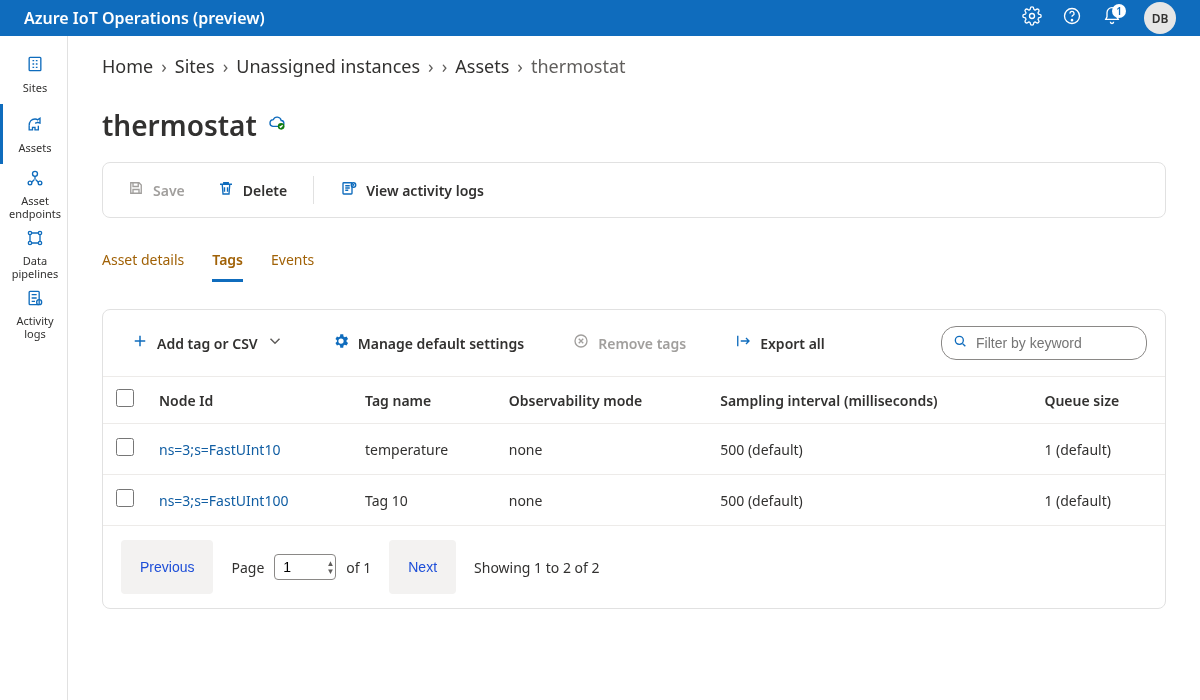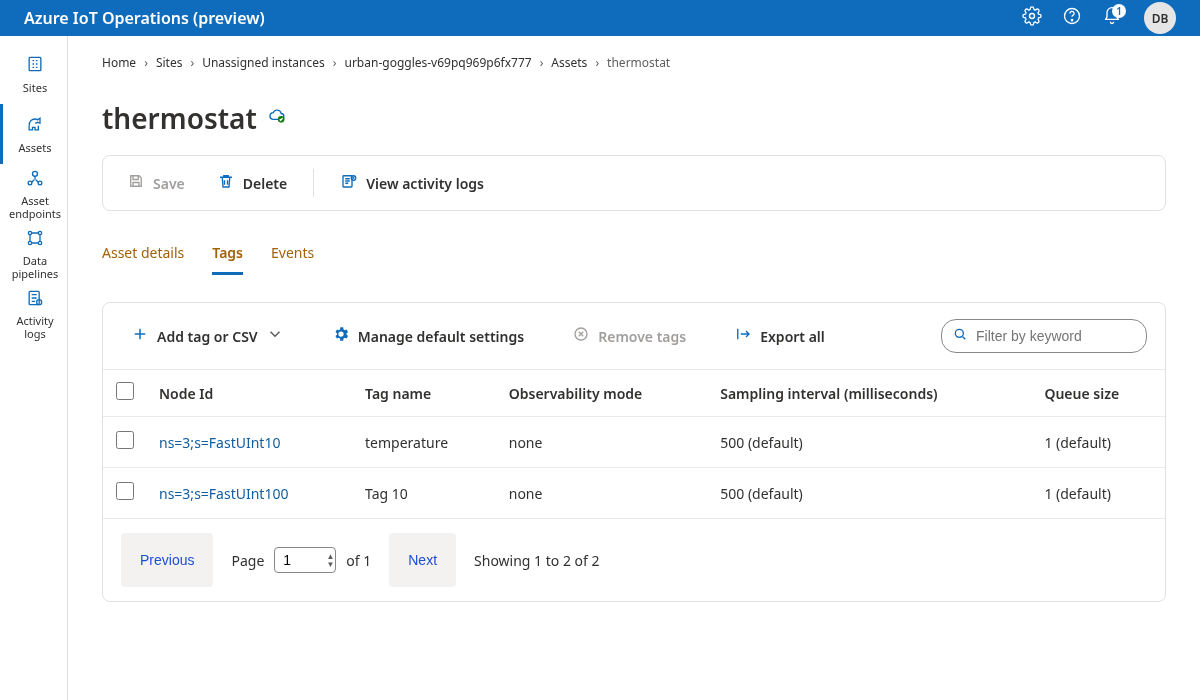--- a/index.html
+++ b/index.html
@@ -20,21 +20,21 @@
   .sidebar { width: 68px; border-right: 1px solid #e1e1e1; display: flex; flex-direction: column; padding-top: 8px; background: #fff; }
   .sb-item { height: 60px; display: flex; flex-direction: column; align-items: center; justify-content: center; gap: 4px; font-size: 11px; color: #323130; cursor: pointer; border-left: 3px solid transparent; text-align: center; line-height: 1.2; padding: 0 4px; }
   .sb-item.active { border-left-color: #0f6cbd; background: #fff; }
   .sb-item.active .sb-label { color: #323130; font-weight: 400; }
   .sb-item svg { width: 20px; height: 20px; color: #0f6cbd; }
   .sb-label { font-size: 11px; }
 
   .content { flex: 1; padding: 18px 34px 0 34px; overflow: auto; }
 
   
-  .breadcrumb { display: flex; align-items: center; gap: 8px; font-size: 12px; color: #323130; flex-wrap: wrap; }
+  .breadcrumb { display: flex; align-items: center; gap: 8px; font-size: 18px; color: #323130; flex-wrap: wrap; }
   .breadcrumb .bc { color: #323130; cursor: pointer; }
   .breadcrumb .bc.current { color: #605e5c; cursor: default; }
   .breadcrumb .sep { color: #605e5c; }
 
   
   .page-title-row { display: flex; align-items: center; gap: 10px; margin-top: 28px; }
   .page-title { font-size: 28px; font-weight: 600; }
   .page-title-row svg { width: 20px; height: 20px; }
 
   
@@ -161,21 +161,20 @@
 
   <div class="content">
 
     <div class="breadcrumb">
       <span class="bc">Home</span>
       <span class="sep">›</span>
       <span class="bc">Sites</span>
       <span class="sep">›</span>
       <span class="bc">Unassigned instances</span>
       <span class="sep">›</span>
-      <span class="bc">urban-goggles-v69pq969p6fx777</span>
       <span class="sep">›</span>
       <span class="bc">Assets</span>
       <span class="sep">›</span>
       <span class="bc current">thermostat</span>
     </div>
 
     <div class="page-title-row">
       <span class="page-title">thermostat</span>
       <span>
         <svg viewBox="0 0 24 24" fill="none" stroke="#0f6cbd" stroke-width="1.6">

